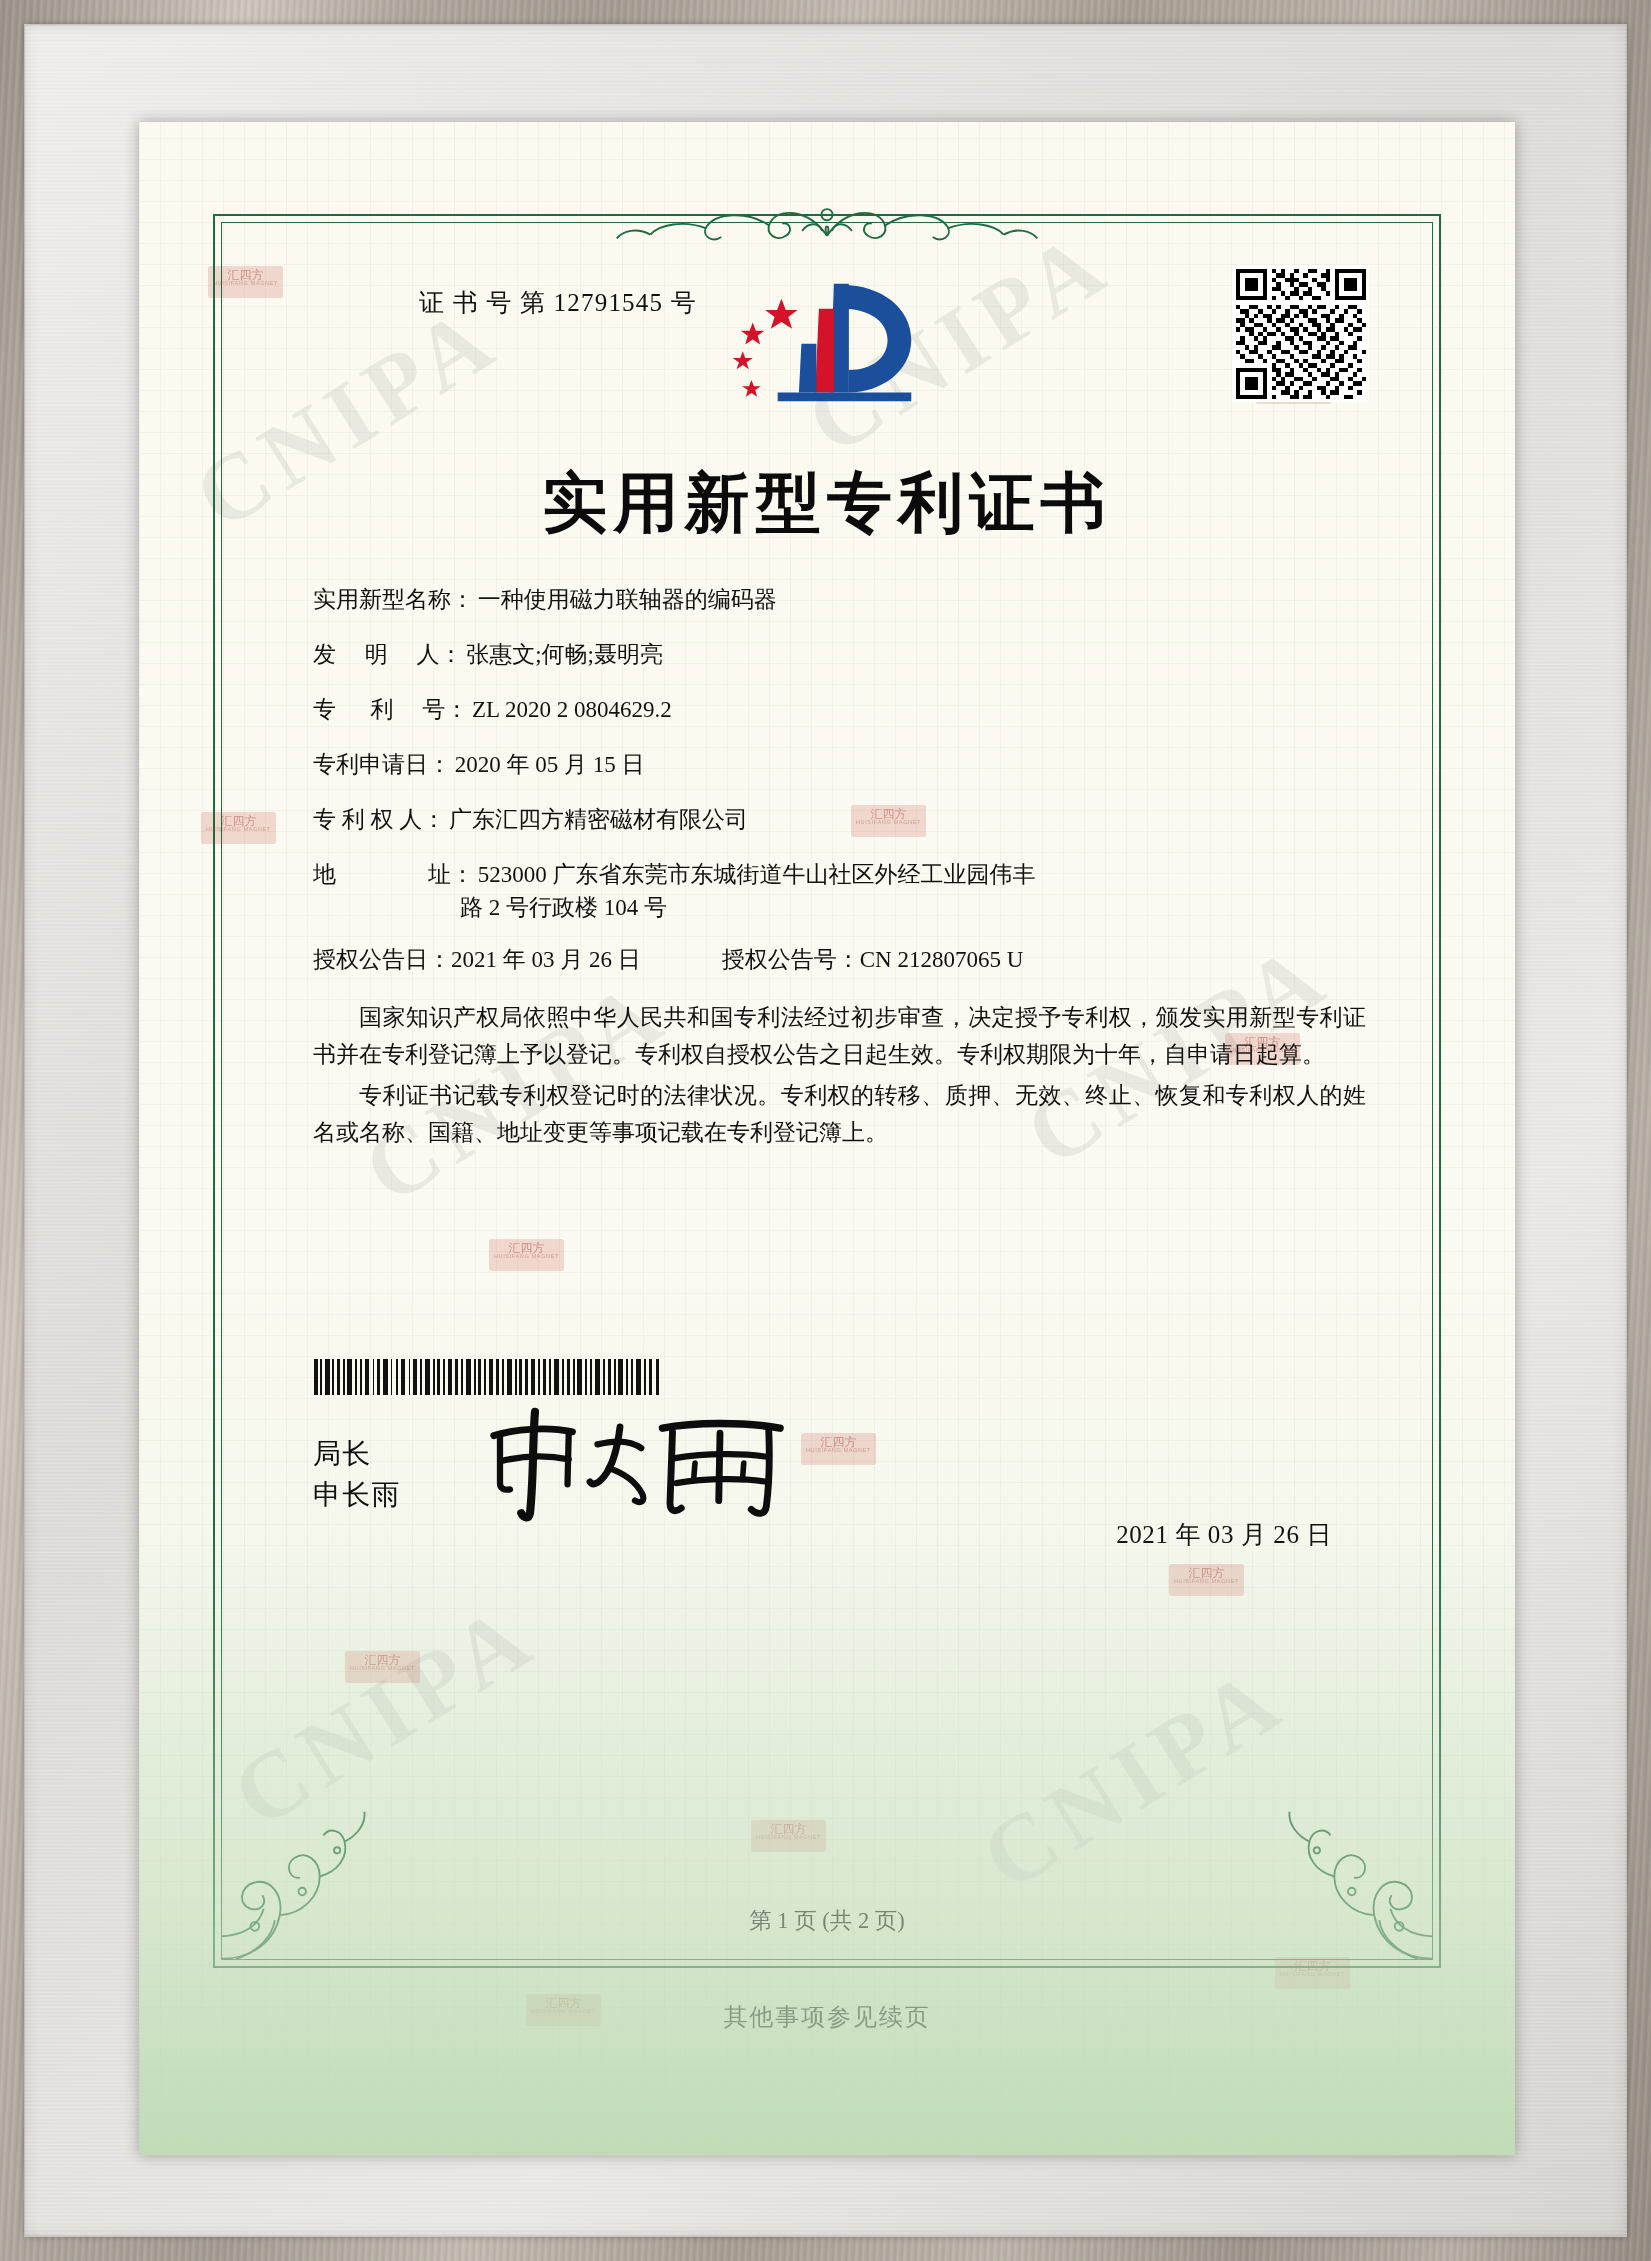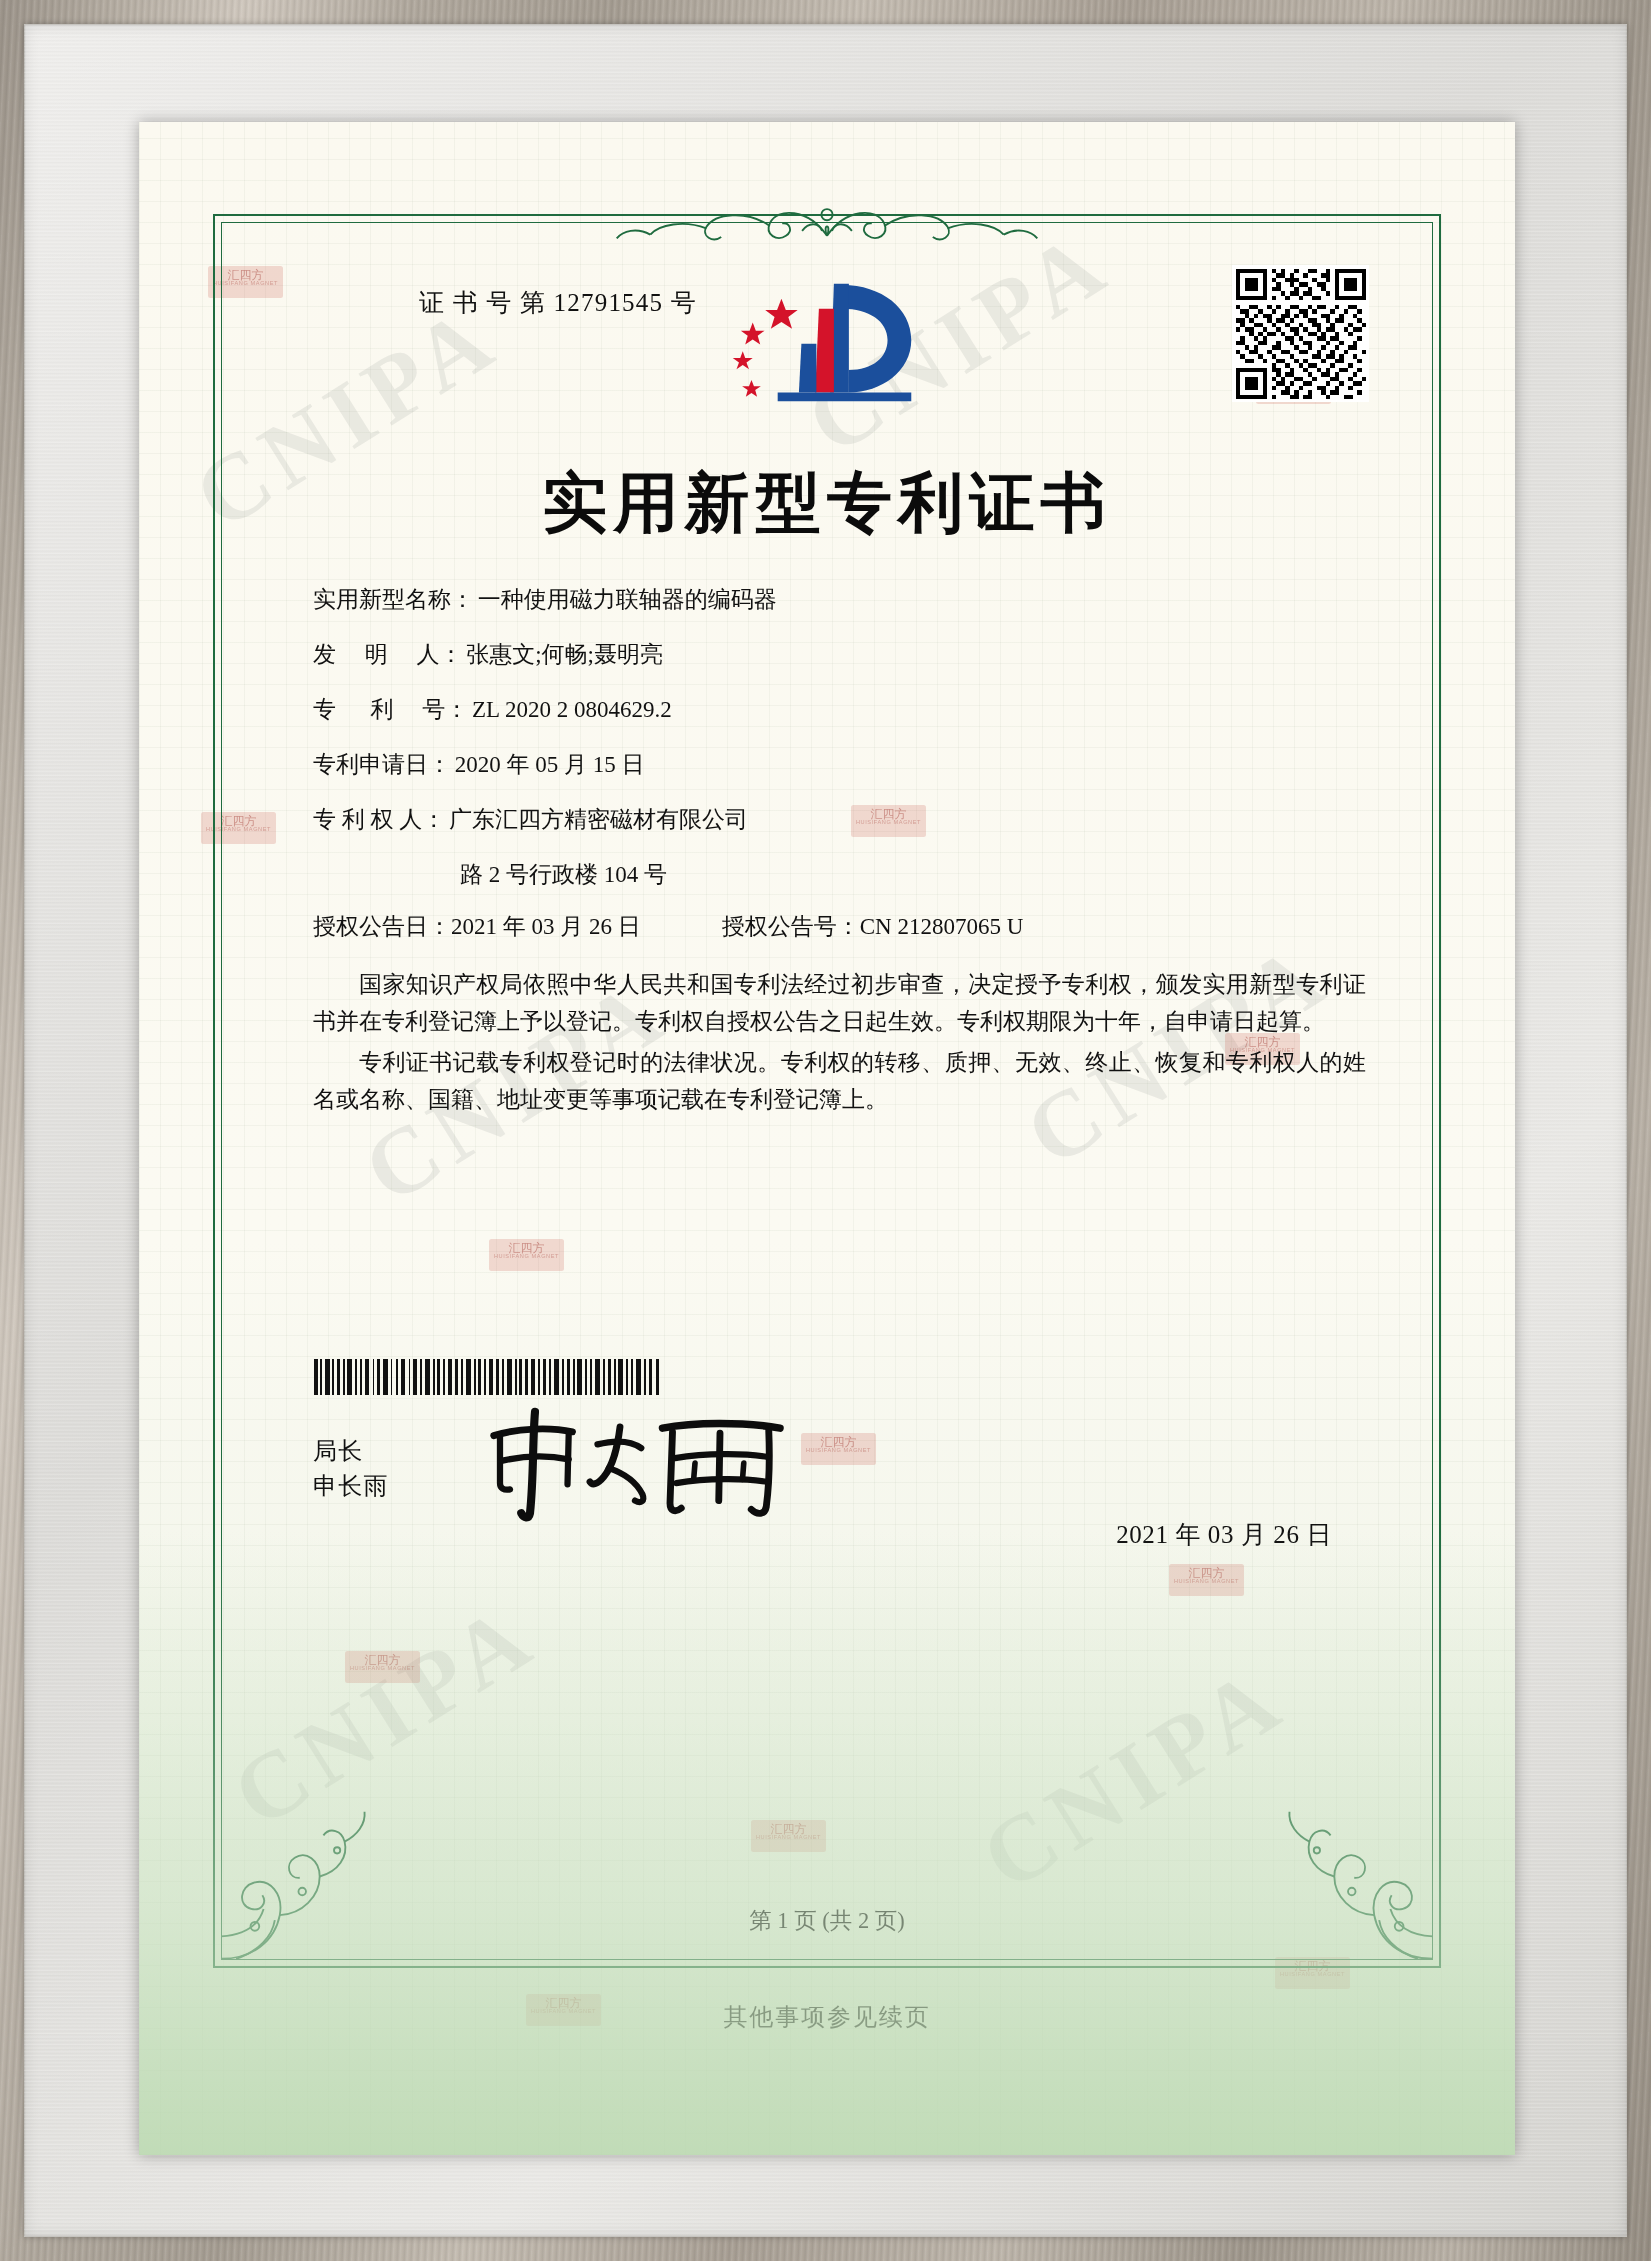--- a/index.html
+++ b/index.html
@@ -261,21 +261,21 @@
     left: 100px;
     top: 1145px;
     width: 350px;
     height: 36px;
   }
 
   .sign-block {
     position: absolute;
     left: 100px;
     top: 1220px;
-    font-size: 24px;
+    font-size: 28px;
     line-height: 1.45;
     color: #111;
     letter-spacing: 1.2px;
   }
 
   .signature {
     position: absolute;
     left: 262px;
     top: 1189px;
     width: 325px;
@@ -651,20 +651,24 @@
         <div class="field-row">
           <span class="f-label">专利申请日：</span>
           <span class="f-value">2020 年 05 月 15 日</span>
         </div>
 
         <div class="field-row">
           <span class="f-label">专 利 权 人：</span>
           <span class="f-value">广东汇四方精密磁材有限公司</span>
         </div>
 
+        <div class="field-row" style="margin-bottom:5px;">
+          <span class="f-label">地　　　　址：</span>
+          <span class="f-value">523000 广东省东莞市东城街道牛山社区外经工业园伟丰</span>
+        </div>
         <div class="addr-second">路 2 号行政楼 104 号</div>
 
         <div class="grant-row" style="margin-top:29px;">
           <span>授权公告日：</span>
           <span>2021 年 03 月 26 日</span>
           <span class="gap"></span>
           <span>授权公告号：</span>
           <span>CN 212807065 U</span>
         </div>
 

